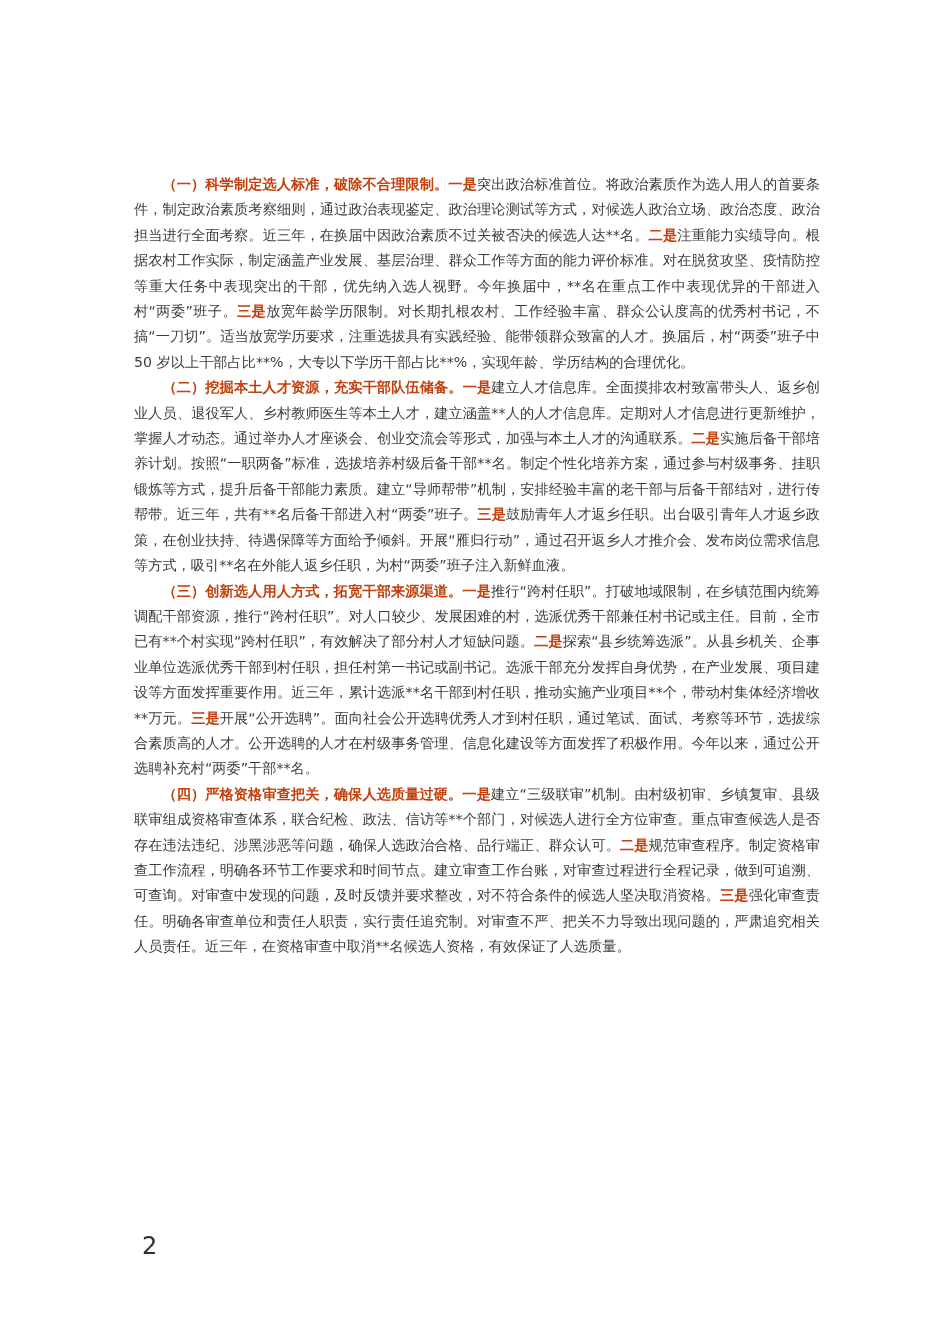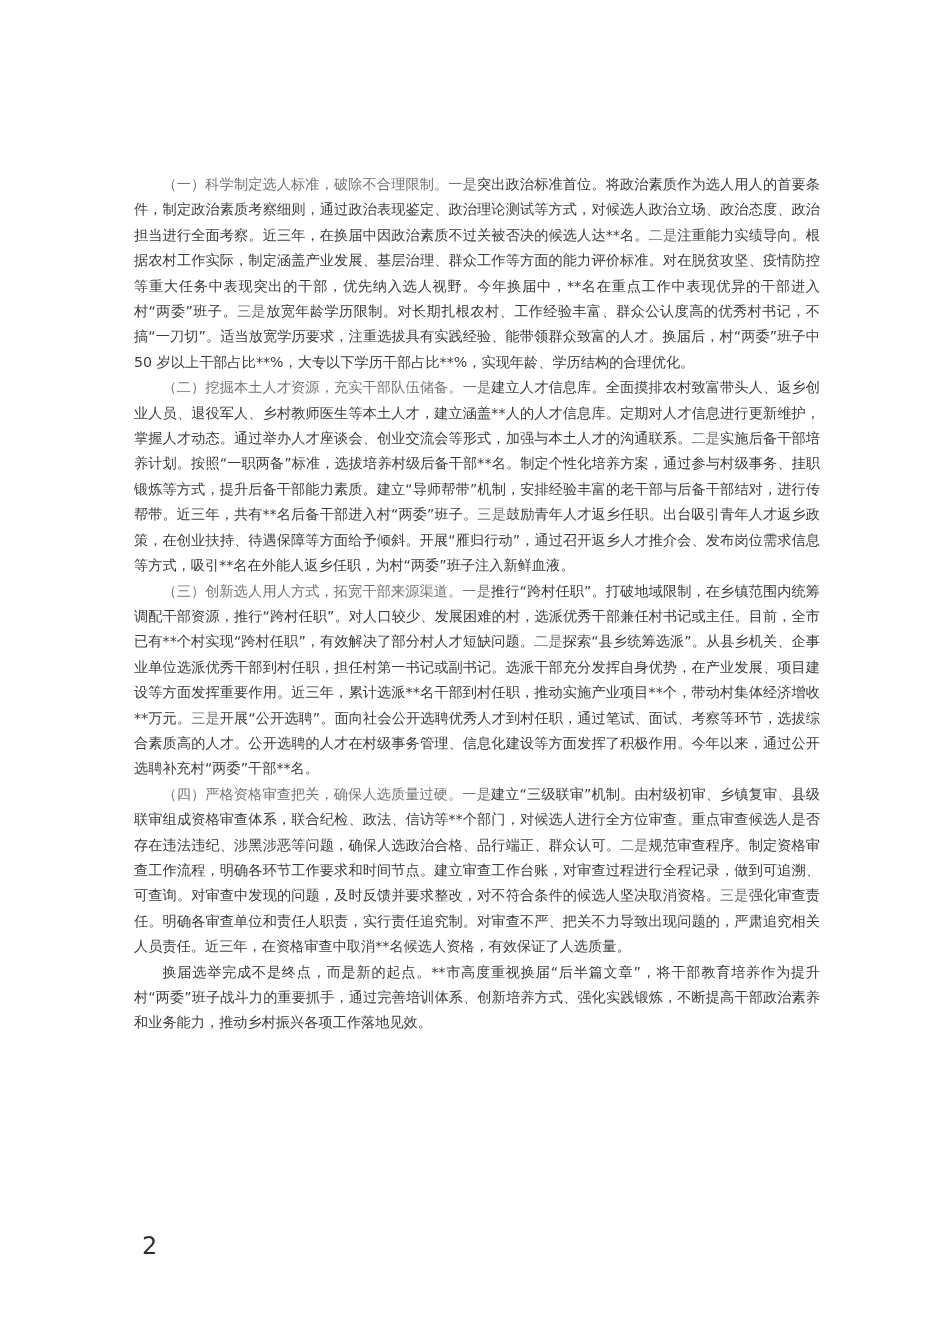--- a/index.html
+++ b/index.html
@@ -10,31 +10,30 @@
   }
   .doc-body{
     position:absolute;left:134px;top:172px;width:686px;
     color:#3c3c3c;font-size:14.2px;line-height:25.4px;
     text-align:justify;text-justify:inter-ideograph;
   }
   .doc-body p{
     margin:0;padding:0;text-indent:2em;
     word-break:break-all;
   }
-  .doc-body p span.b{font-weight:400;color:#737373;}
+  .doc-body p span.b{font-weight:700;color:#c2410c;}
   .page-num{
     position:absolute;left:142px;top:1232px;
     font-size:24px;color:#2e2e2e;
     font-family:"DejaVu Sans","Liberation Sans",sans-serif;
   }
 </style>
 </head>
 <body>
 
 <div class="doc-body">
     <p><span class="b">（一）科学制定选人标准，破除不合理限制。一是</span><span>突出政治标准首位。将政治素质作为选人用人的首要条件，制定政治素质考察细则，通过政治表现鉴定、政治理论测试等方式，对候选人政治立场、政治态度、政治担当进行全面考察。近三年，在换届中因政治素质不过关被否决的候选人达**名。</span><span class="b">二是</span><span>注重能力实绩导向。根据农村工作实际，制定涵盖产业发展、基层治理、群众工作等方面的能力评价标准。对在脱贫攻坚、疫情防控等重大任务中表现突出的干部，优先纳入选人视野。今年换届中，**名在重点工作中表现优异的干部进入村“两委”班子。</span><span class="b">三是</span><span>放宽年龄学历限制。对长期扎根农村、工作经验丰富、群众公认度高的优秀村书记，不搞“一刀切”。适当放宽学历要求，注重选拔具有实践经验、能带领群众致富的人才。换届后，村“两委”班子中 50 岁以上干部占比**%，大专以下学历干部占比**%，实现年龄、学历结构的合理优化。</span></p>
     <p><span class="b">（二）挖掘本土人才资源，充实干部队伍储备。一是</span><span>建立人才信息库。全面摸排农村致富带头人、返乡创业人员、退役军人、乡村教师医生等本土人才，建立涵盖**人的人才信息库。定期对人才信息进行更新维护，掌握人才动态。通过举办人才座谈会、创业交流会等形式，加强与本土人才的沟通联系。</span><span class="b">二是</span><span>实施后备干部培养计划。按照“一职两备”标准，选拔培养村级后备干部**名。制定个性化培养方案，通过参与村级事务、挂职锻炼等方式，提升后备干部能力素质。建立“导师帮带”机制，安排经验丰富的老干部与后备干部结对，进行传帮带。近三年，共有**名后备干部进入村“两委”班子。</span><span class="b">三是</span><span>鼓励青年人才返乡任职。出台吸引青年人才返乡政策，在创业扶持、待遇保障等方面给予倾斜。开展“雁归行动”，通过召开返乡人才推介会、发布岗位需求信息等方式，吸引**名在外能人返乡任职，为村“两委”班子注入新鲜血液。</span></p>
     <p><span class="b">（三）创新选人用人方式，拓宽干部来源渠道。一是</span><span>推行“跨村任职”。打破地域限制，在乡镇范围内统筹调配干部资源，推行“跨村任职”。对人口较少、发展困难的村，选派优秀干部兼任村书记或主任。目前，全市已有**个村实现“跨村任职”，有效解决了部分村人才短缺问题。</span><span class="b">二是</span><span>探索“县乡统筹选派”。从县乡机关、企事业单位选派优秀干部到村任职，担任村第一书记或副书记。选派干部充分发挥自身优势，在产业发展、项目建设等方面发挥重要作用。近三年，累计选派**名干部到村任职，推动实施产业项目**个，带动村集体经济增收**万元。</span><span class="b">三是</span><span>开展“公开选聘”。面向社会公开选聘优秀人才到村任职，通过笔试、面试、考察等环节，选拔综合素质高的人才。公开选聘的人才在村级事务管理、信息化建设等方面发挥了积极作用。今年以来，通过公开选聘补充村“两委”干部**名。</span></p>
     <p><span class="b">（四）严格资格审查把关，确保人选质量过硬。一是</span><span>建立“三级联审”机制。由村级初审、乡镇复审、县级联审组成资格审查体系，联合纪检、政法、信访等**个部门，对候选人进行全方位审查。重点审查候选人是否存在违法违纪、涉黑涉恶等问题，确保人选政治合格、品行端正、群众认可。</span><span class="b">二是</span><span>规范审查程序。制定资格审查工作流程，明确各环节工作要求和时间节点。建立审查工作台账，对审查过程进行全程记录，做到可追溯、可查询。对审查中发现的问题，及时反馈并要求整改，对不符合条件的候选人坚决取消资格。</span><span class="b">三是</span><span>强化审查责任。明确各审查单位和责任人职责，实行责任追究制。对审查不严、把关不力导致出现问题的，严肃追究相关人员责任。近三年，在资格审查中取消**名候选人资格，有效保证了人选质量。</span></p>
-    <p><span>换届选举完成不是终点，而是新的起点。**市高度重视换届“后半篇文章”，将干部教育培养作为提升村“两委”班子战斗力的重要抓手，通过完善培训体系、创新培养方式、强化实践锻炼，不断提高干部政治素养和业务能力，推动乡村振兴各项工作落地见效。</span></p>
   </div>
 
 <div class="page-num">2</div>
 
 </body></html>

